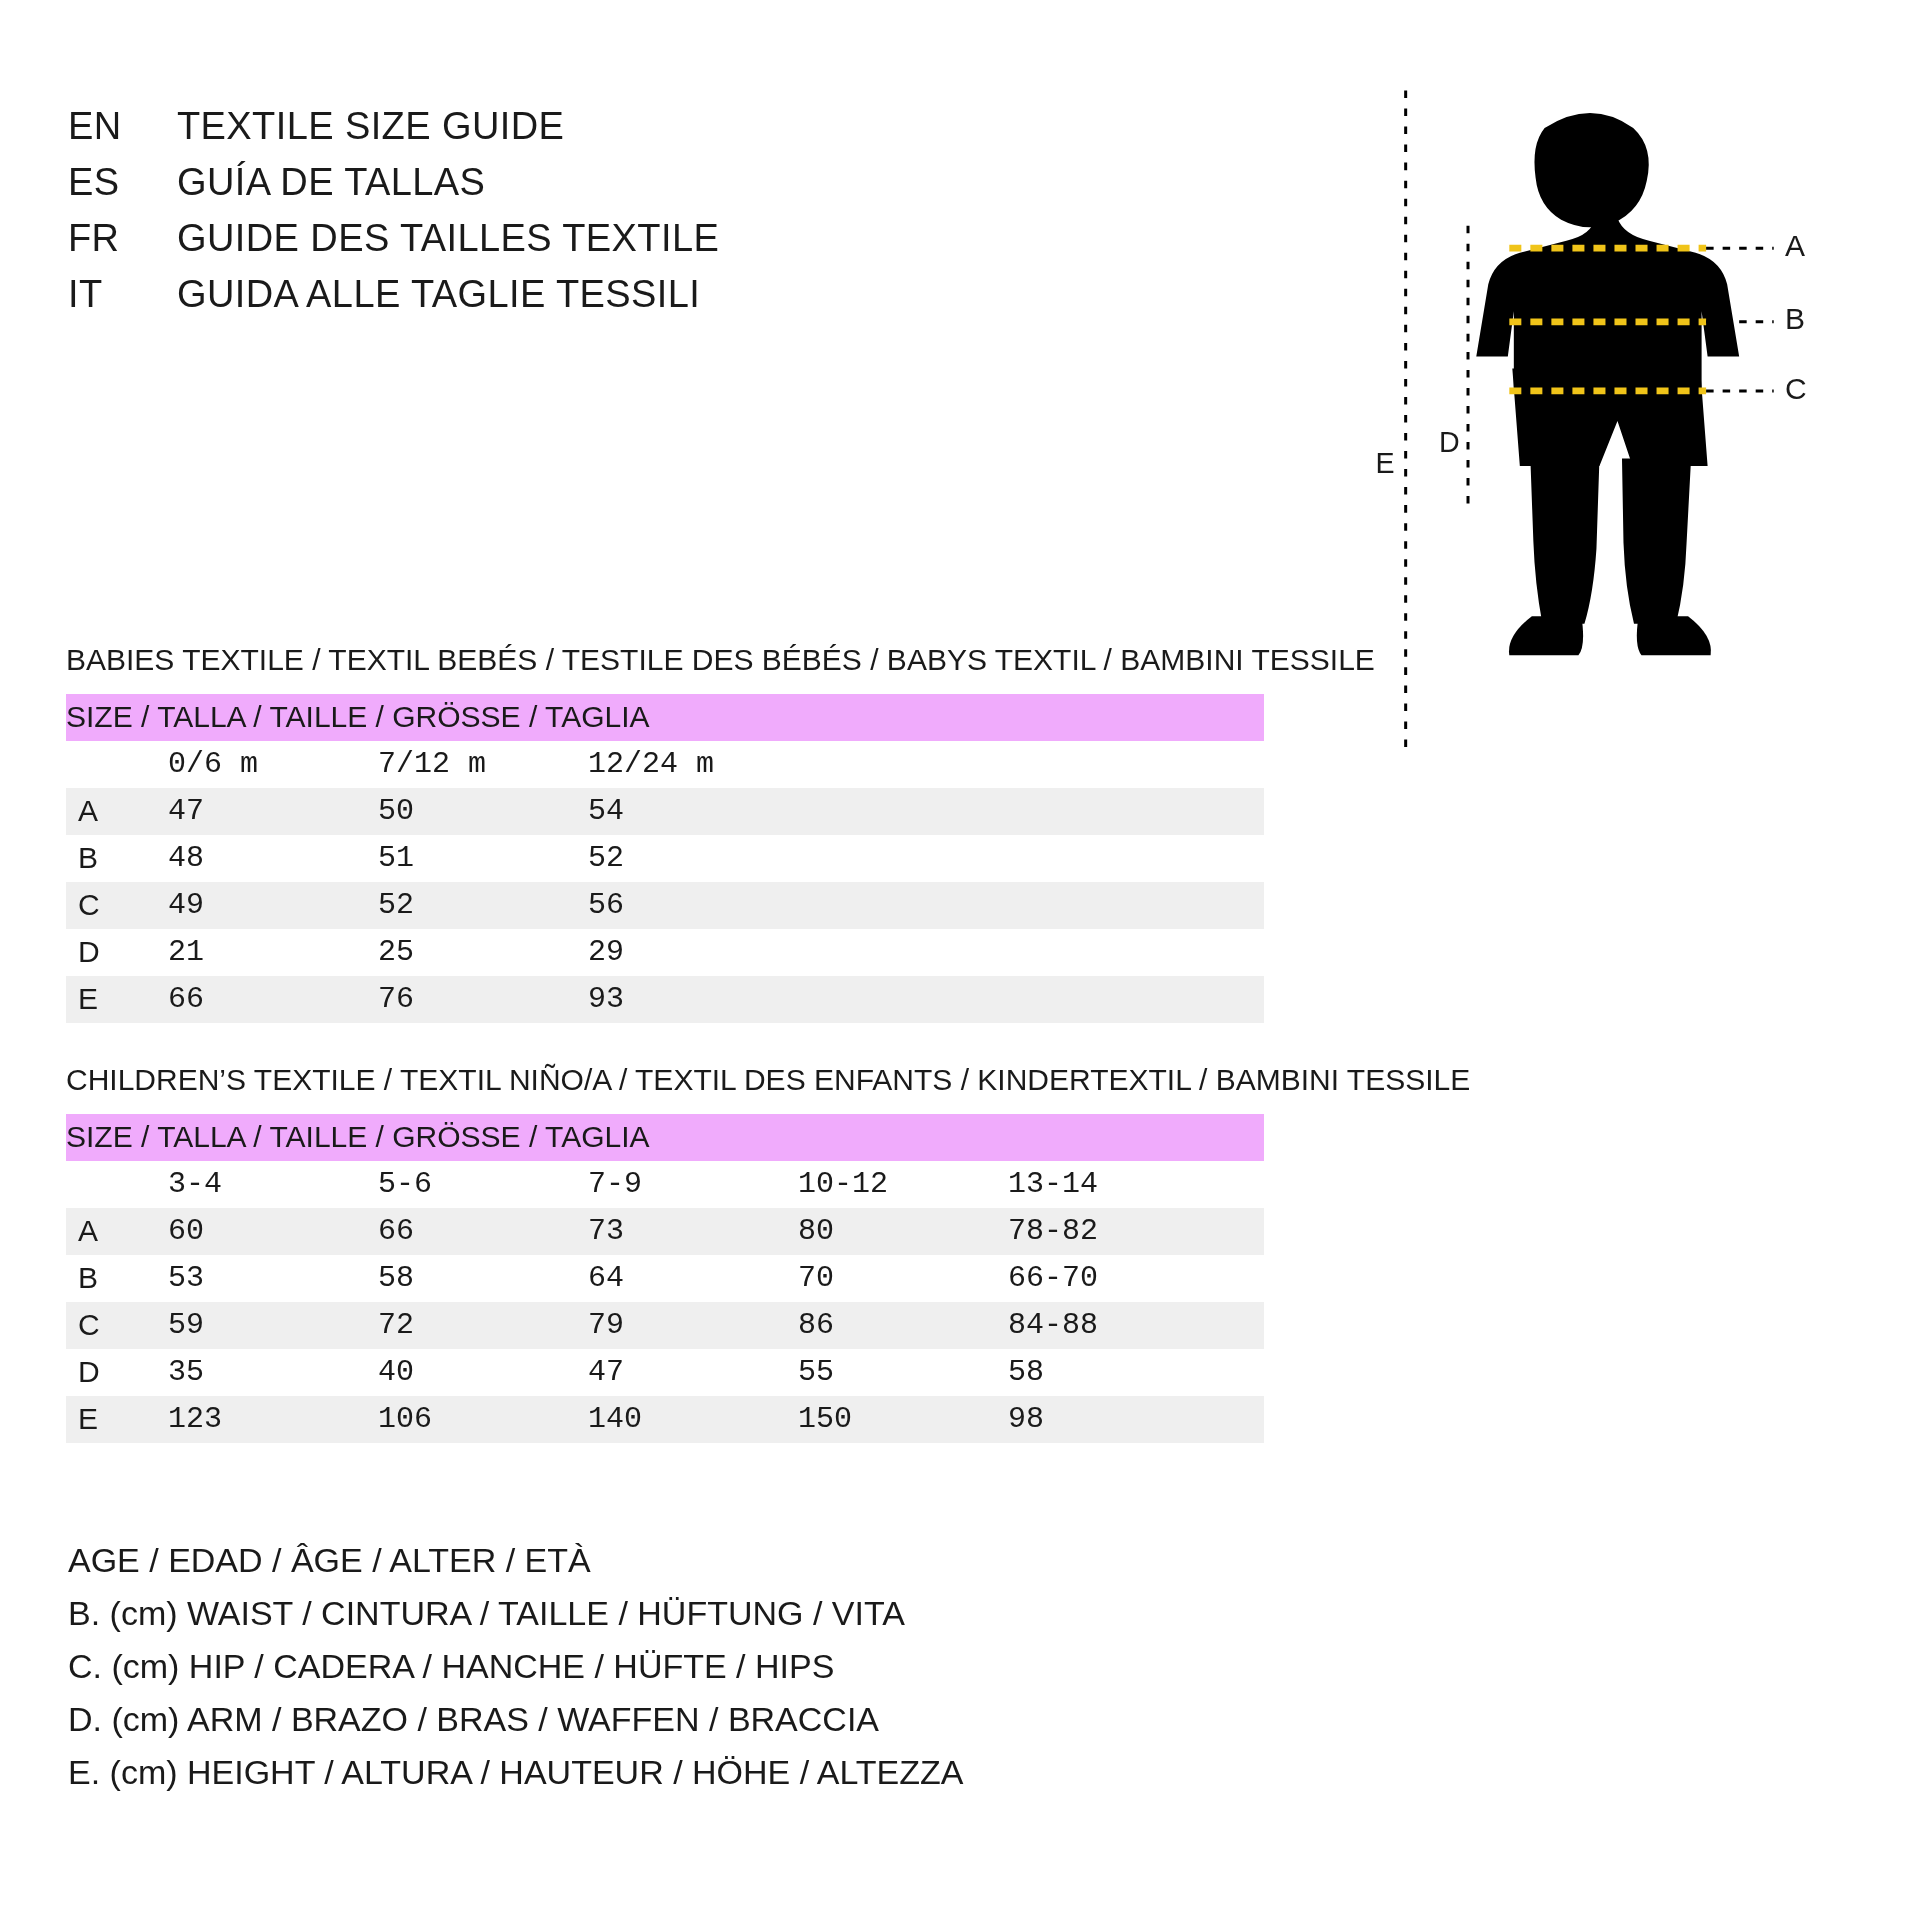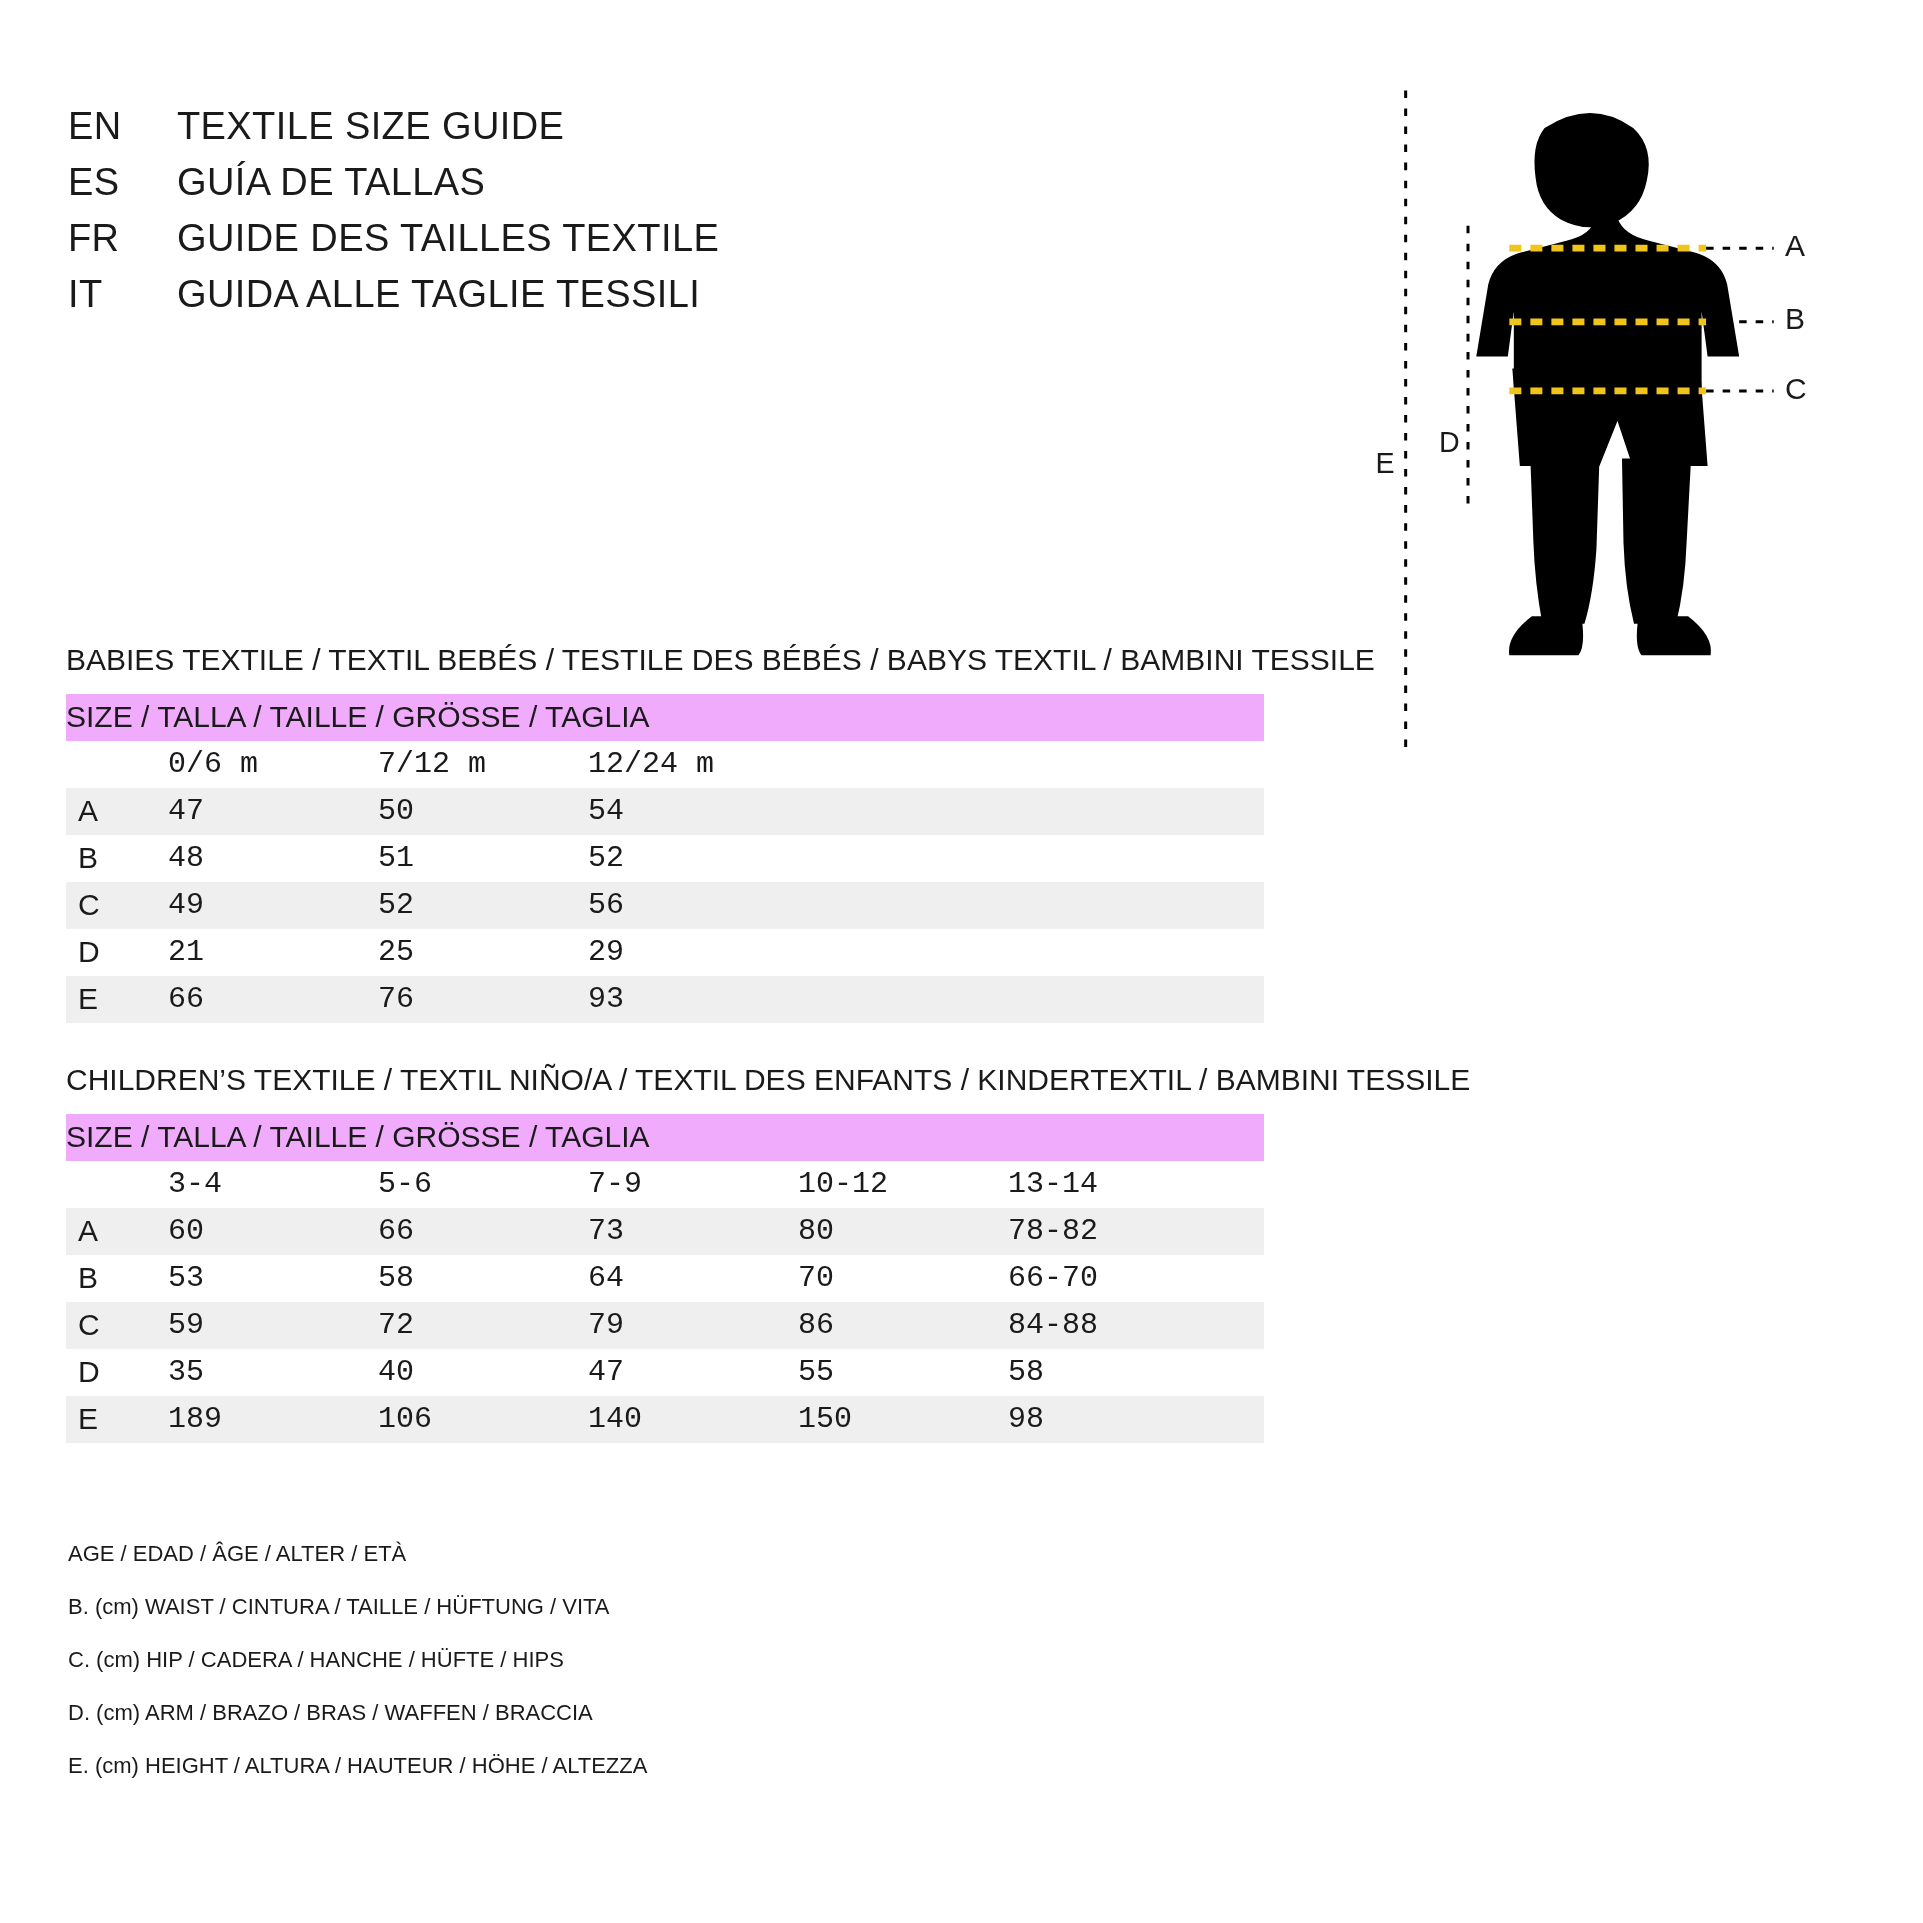--- a/index.html
+++ b/index.html
@@ -94,21 +94,21 @@
   }
 
   
   .legend {
     position: absolute;
     left: 68px;
     top: 1541px;
     width: 1202px;
   }
   .legend-line {
-    font-size: 22px;
+    font-size: 34px;
     color: #1a1a1a;
     height: 53px;
     white-space: nowrap;
   }
 </style>
 </head>
 <body>
 
 <div class="lang-block">
   <div class="lang-row">
@@ -270,21 +270,21 @@
     <tr>
       <td class="rowlabel">D</td>
       <td class="cellnum">35</td>
       <td class="cellnum">40</td>
       <td class="cellnum">47</td>
       <td class="cellnum">55</td>
       <td class="cellnum">58</td>
     </tr>
     <tr class="band">
       <td class="rowlabel">E</td>
-      <td class="cellnum">189</td>
+      <td class="cellnum">123</td>
       <td class="cellnum">106</td>
       <td class="cellnum">140</td>
       <td class="cellnum">150</td>
       <td class="cellnum">98</td>
     </tr>
   </tbody>
     </table>
 </div>
 
 <div class="legend">

